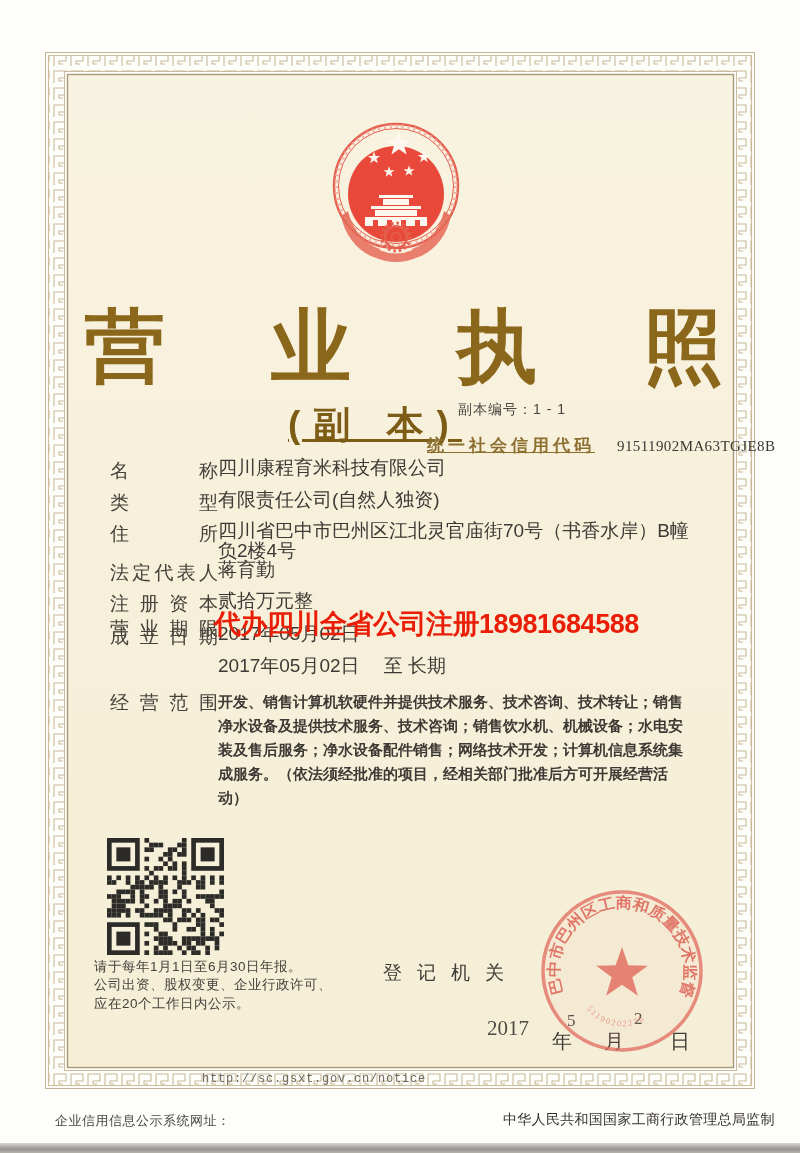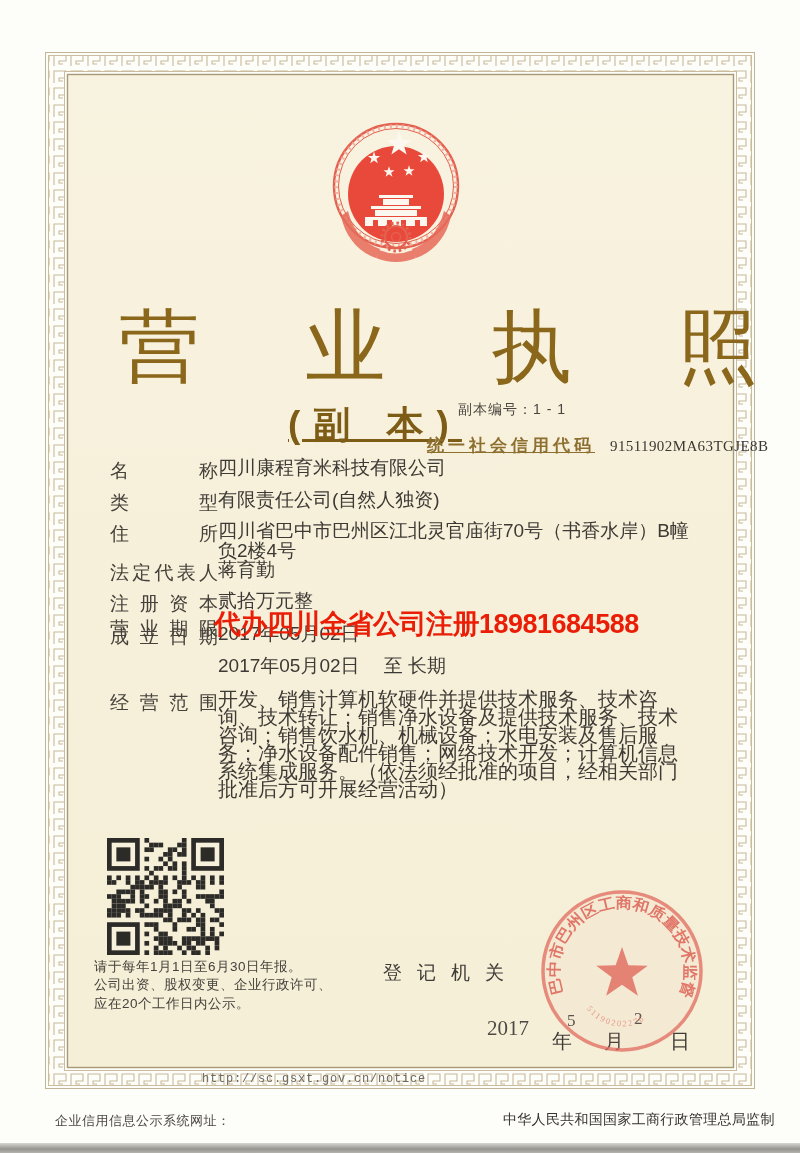--- a/index.html
+++ b/index.html
@@ -1,32 +1,32 @@
 <!DOCTYPE html>
 <html><head>
 <meta charset="utf-8">
 <style>
   html,body{margin:0;padding:0;background:#ffffff;}
   .scan{position:relative;width:800px;height:1153px;background:#fdfdfa;overflow:hidden;
         font-family:"Liberation Sans",sans-serif;color:#3c3833;}
   .abs{position:absolute;}
   
-  .doc-title{left:0;top:294px;width:800px;text-align:right;font-size:80px;font-weight:normal;
+  .doc-title{left:0;top:294px;width:800px;text-align:center;font-size:80px;font-weight:bold;
              color:#8a671b;letter-spacing:42px;padding-left:50px;box-sizing:border-box;white-space:nowrap;}
   .doc-subtitle{left:288px;top:400px;font-size:37px;font-weight:bold;color:#7d5c15;letter-spacing:13px;white-space:nowrap;text-decoration:underline;}
   .copy-no{left:458px;top:401px;font-size:14px;color:#4a4540;letter-spacing:1px;}
   .credit-line{left:427px;top:434px;white-space:nowrap;}
   .credit-label{font-size:17px;color:#8d6f30;letter-spacing:4px;font-weight:bold;text-decoration:underline;}
-  .credit-code{font-size:15px;color:#3b3834;font-family:"Liberation Serif",serif;letter-spacing:0.4px;margin-left:15px;}
+  .credit-code{font-size:15px;color:#3b3834;font-family:"Liberation Serif",serif;letter-spacing:0.4px;margin-left:22px;}
   
   .frow{position:absolute;left:0;top:0;width:800px;}
   .flabel{position:absolute;left:110px;width:108px;font-size:19px;color:#46413b;
           text-align:justify;text-align-last:justify;}
   .fvalue{position:absolute;left:218px;width:472px;font-size:19px;color:#3d3934;line-height:20px;}
-  .fvalue.small{font-size:20px;line-height:18px;width:470px;}
+  .fvalue.small{font-size:15px;line-height:24px;width:470px;font-weight:bold;}
   
   .watermark{left:214px;top:606px;font-size:27px;font-weight:bold;color:#ea1d07;white-space:nowrap;letter-spacing:-0.5px;text-align:right;}
   
   .note{left:94px;top:958px;font-size:13.5px;line-height:18.4px;color:#45413c;letter-spacing:0.5px;}
   
   .reg-label{left:383px;top:960px;font-size:19px;color:#3f3b36;letter-spacing:15px;white-space:nowrap;}
   .d-serif{font-family:"Liberation Serif",serif;color:#4e4a44;}
   .date-2017{left:487px;top:1016px;font-size:21px;}
   .date-nian{left:552px;top:1028px;font-size:20px;color:#3f3b36;}
   .date-5{left:567px;top:1011px;font-size:17px;}

